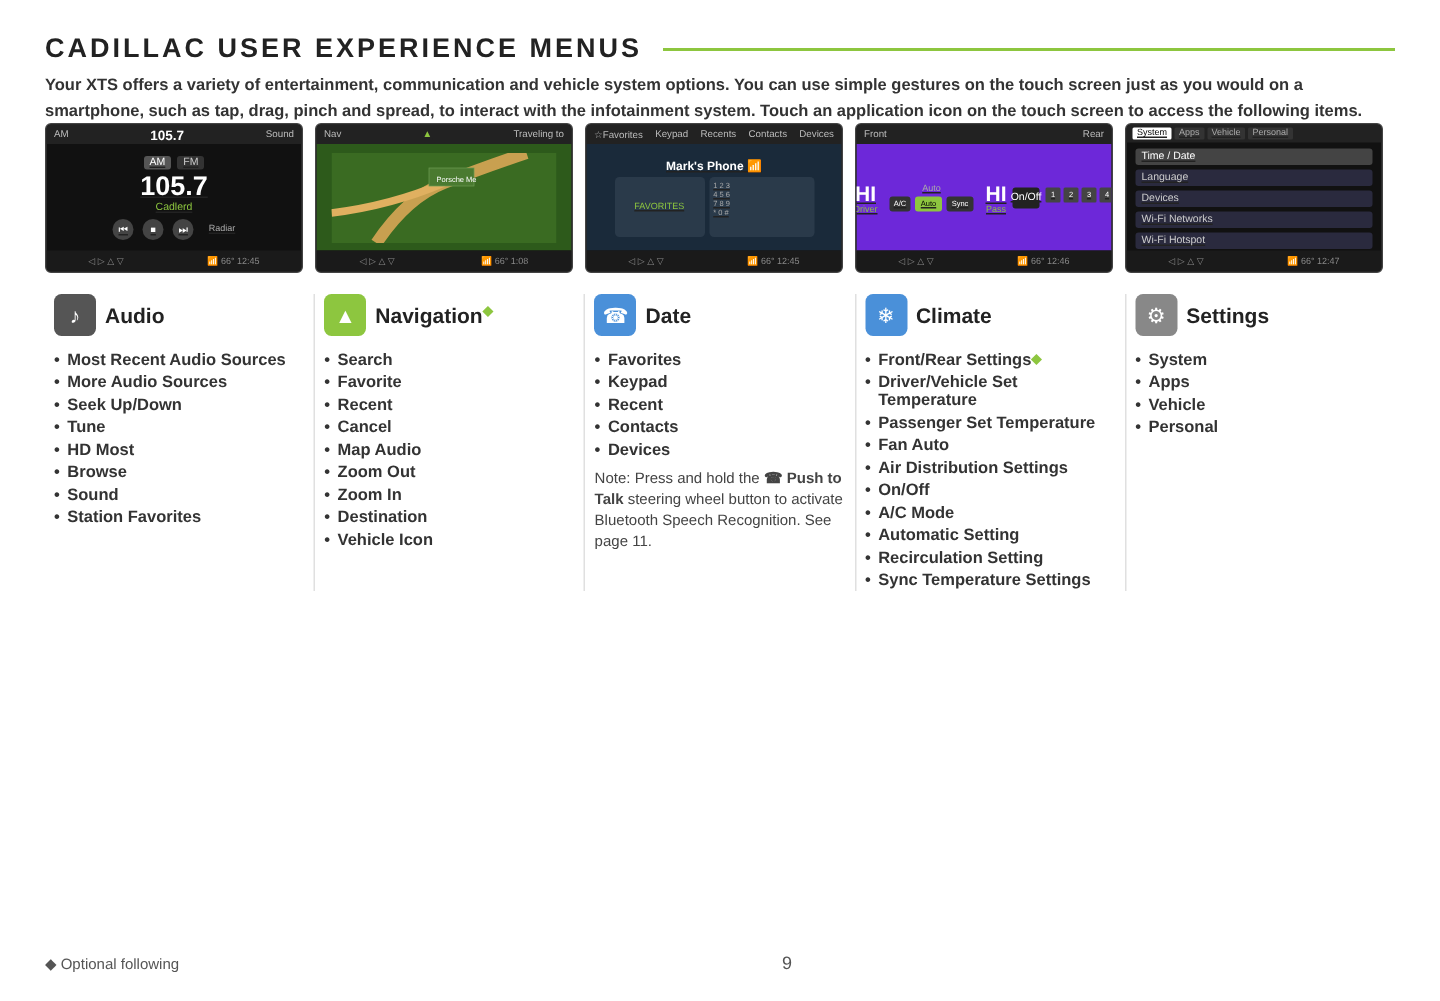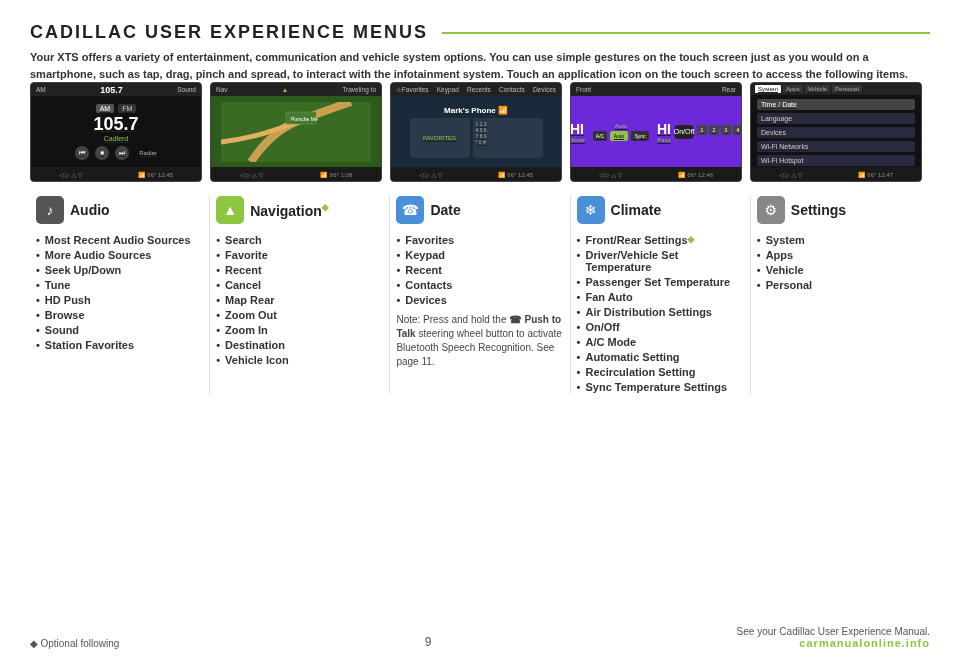--- a/index.html
+++ b/index.html
@@ -389,38 +389,38 @@
     <div class="column">
       <div class="column-header">
         <div class="col-icon audio-icon">♪</div>
         <span class="col-title">Audio</span>
       </div>
       <ul class="col-list">
         <li>Most Recent Audio Sources</li>
         <li>More Audio Sources</li>
         <li>Seek Up/Down</li>
         <li>Tune</li>
-        <li>HD Push</li>
+        <li>HD Most</li>
         <li>Browse</li>
         <li>Sound</li>
         <li>Station Favorites</li>
       </ul>
     </div>
 
     <div class="column">
       <div class="column-header">
         <div class="col-icon nav-icon">▲</div>
         <span class="col-title">Navigation<span class="diamond">◆</span></span>
       </div>
       <ul class="col-list">
         <li>Search</li>
         <li>Favorite</li>
         <li>Recent</li>
         <li>Cancel</li>
-        <li>Map Rear</li>
+        <li>Map Audio</li>
         <li>Zoom Out</li>
         <li>Zoom In</li>
         <li>Destination</li>
         <li>Vehicle Icon</li>
       </ul>
     </div>
 
     <div class="column">
       <div class="column-header">
         <div class="col-icon phone-icon">☎</div>
@@ -468,19 +468,15 @@
         <li>Vehicle</li>
         <li>Personal</li>
       </ul>
     </div>
 
   </div>
 
   <div class="footer">
     <span class="footer-note">◆ Optional following</span>
     <span class="page-num">9</span>
-    <div style="display:flex;flex-direction:column;align-items:flex-end;">
-      <span class="footer-note">See your Cadillac User Experience Manual.</span>
-      <span class="footer-logo">carmanualonline.info</span>
-    </div>
   </div>
 
 </div>
 
 </body></html>

